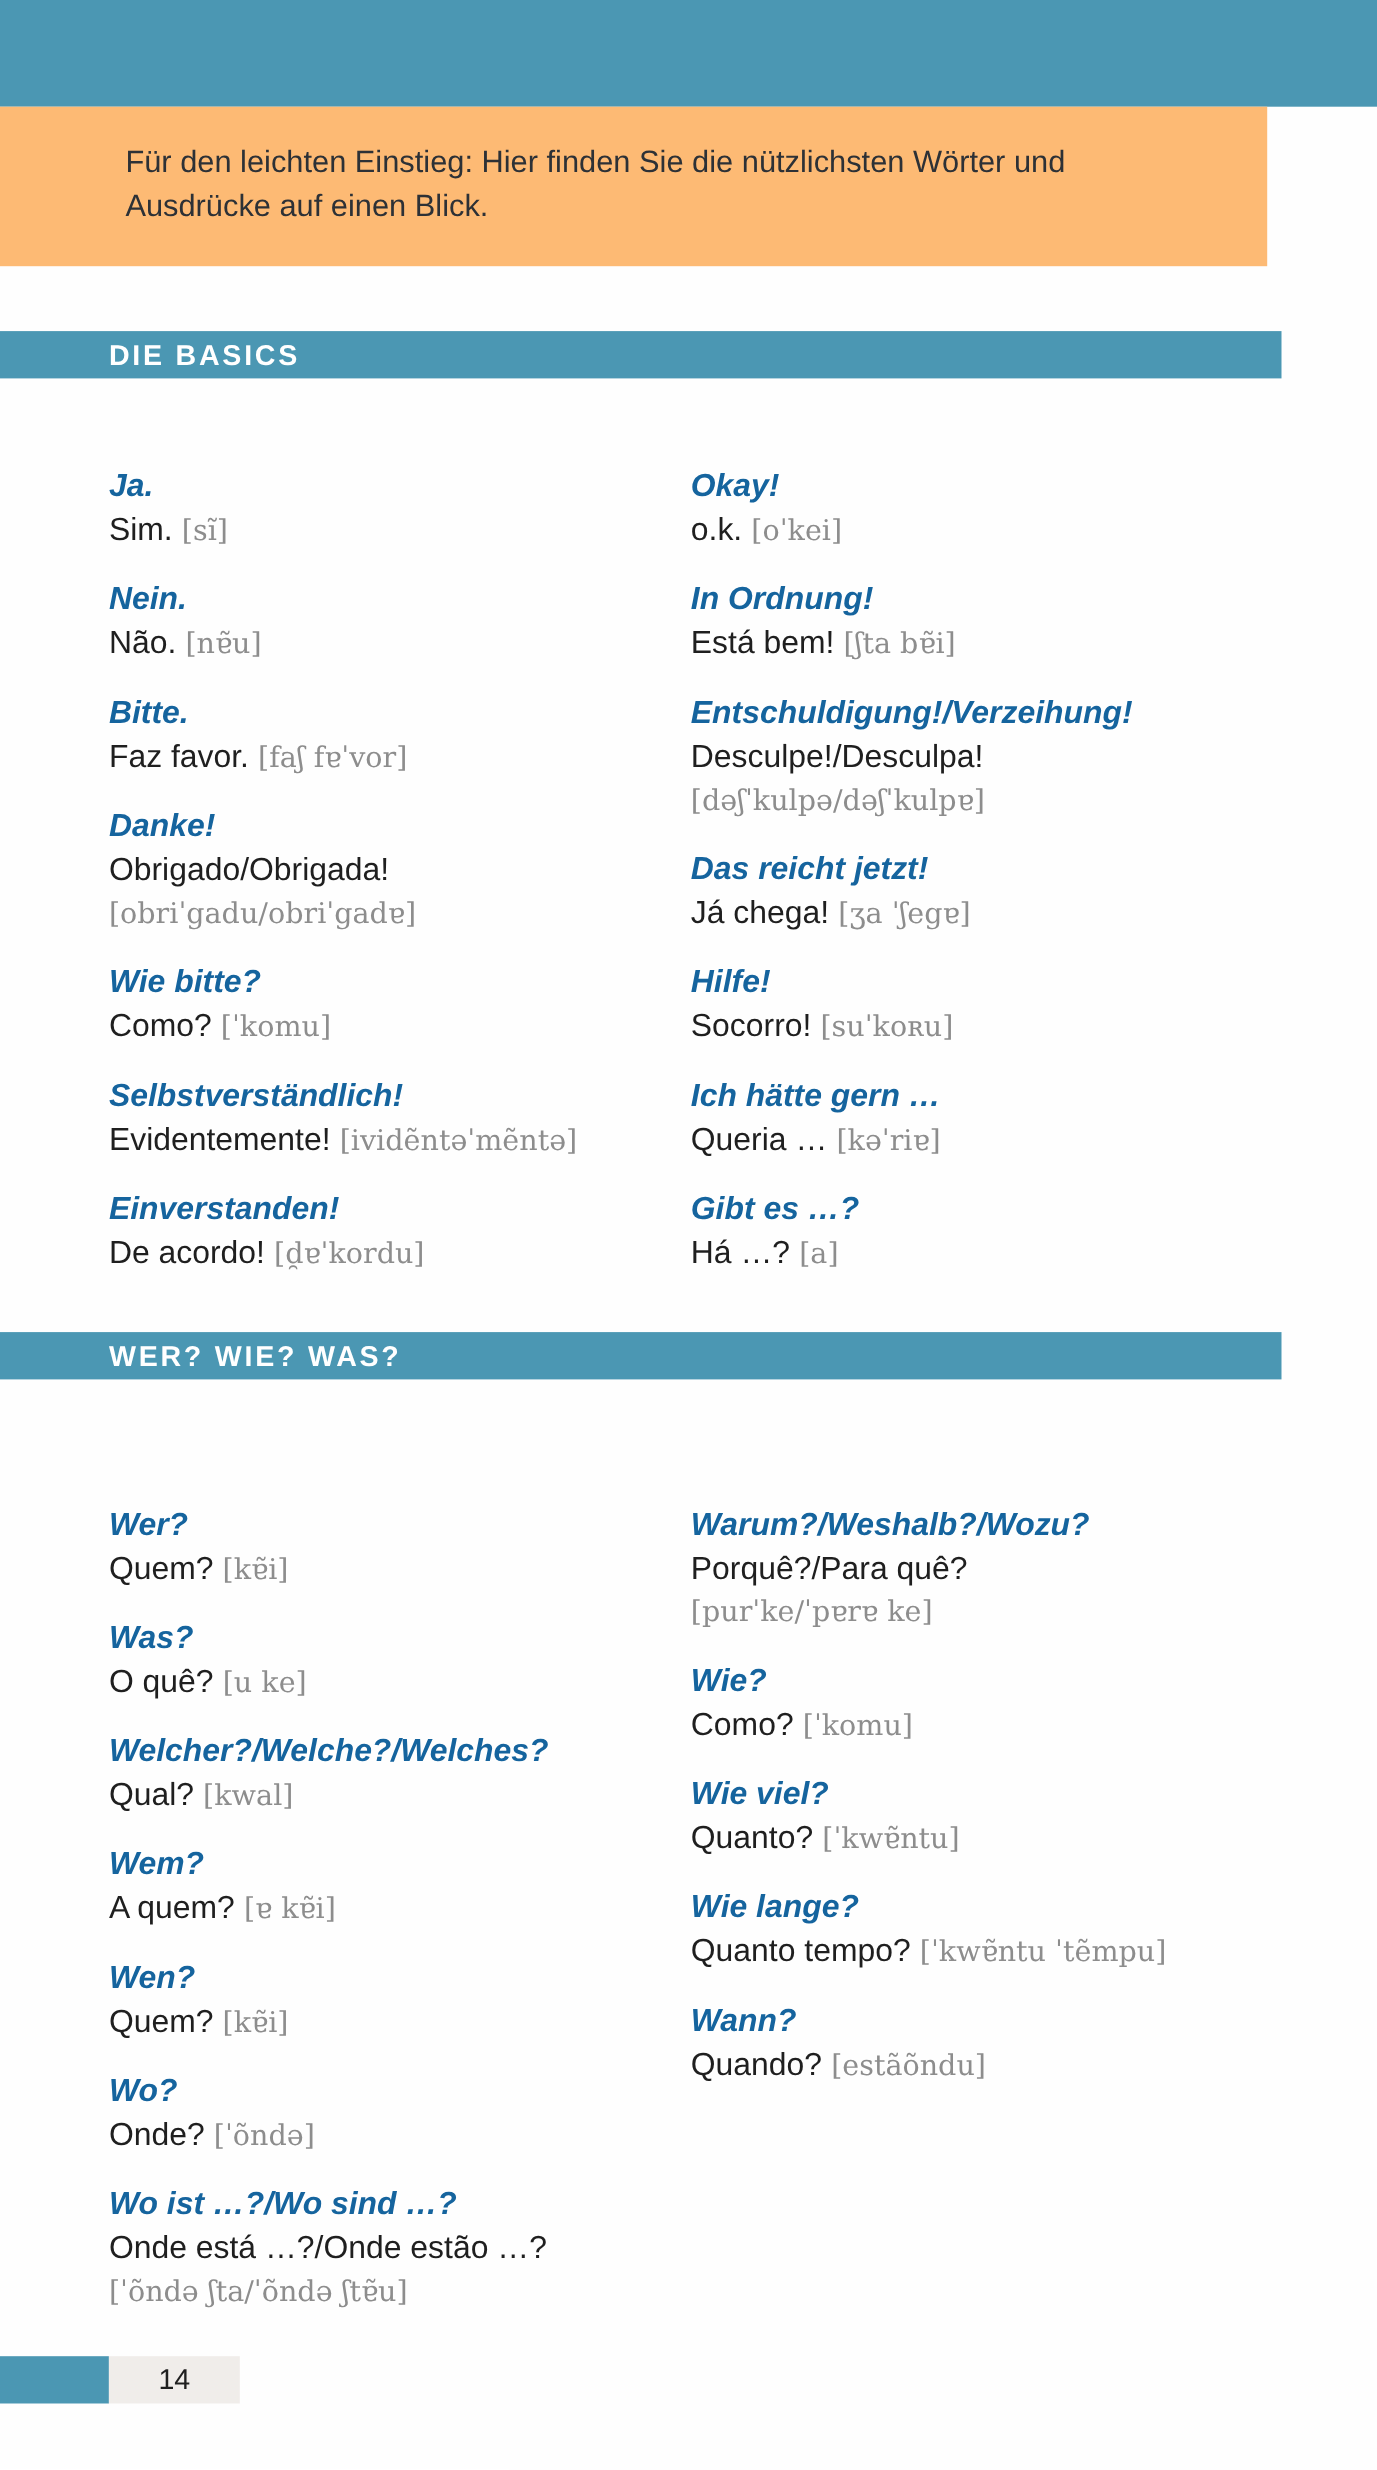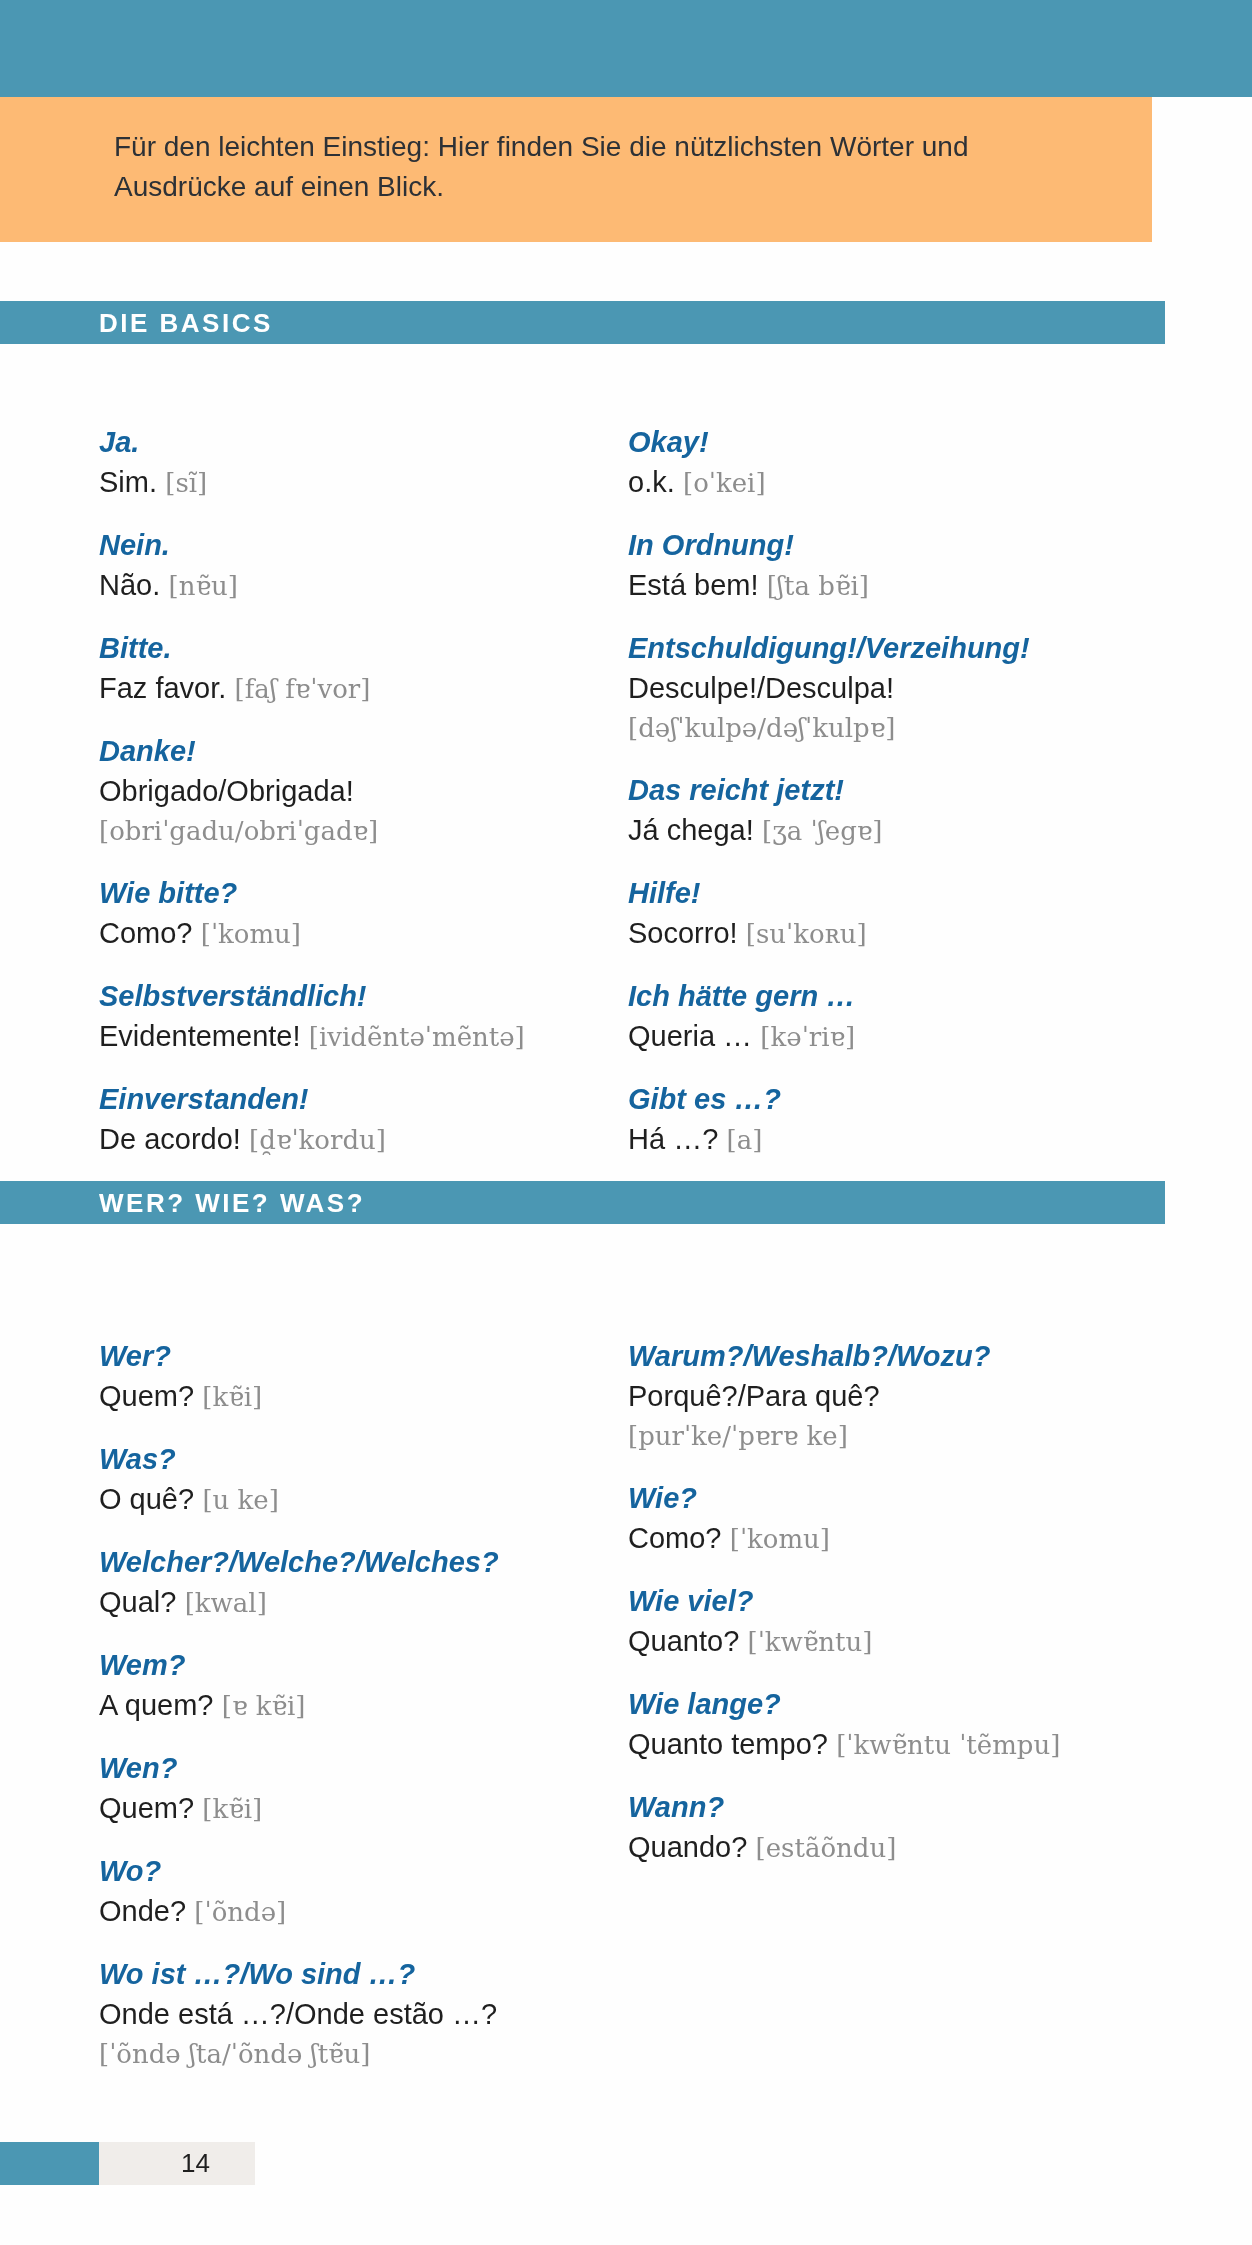--- a/index.html
+++ b/index.html
@@ -28,21 +28,21 @@
     font-size:28px;
     line-height:40px;
     color:#2d3136;
   }
   .band {
     width:1165px;
     height:43px;
     background:#4b97b3;
   }
   .band-1 { margin-top:59px; }
-  .band-2 { }
+  .band-2 { margin-top:30px; }
   .band .band-title {
     display:block;
     padding-left:99px;
     line-height:44px;
     color:#ffffff;
     font-weight:bold;
     font-size:26px;
     letter-spacing:2.5px;
   }
   .entries {
@@ -80,21 +80,20 @@
   .footer-tab {
     width:99px;
     height:43px;
     background:#4b97b3;
   }
   .footer-page {
     width:119px;
     height:43px;
     background:#f0edea;
     text-align:center;
-    padding-left:37px;
   }
   .footer-page span {
     line-height:43px;
     font-size:26px;
     color:#1f1f1f;
   }
 </style>
 </head>
 <body>
 

